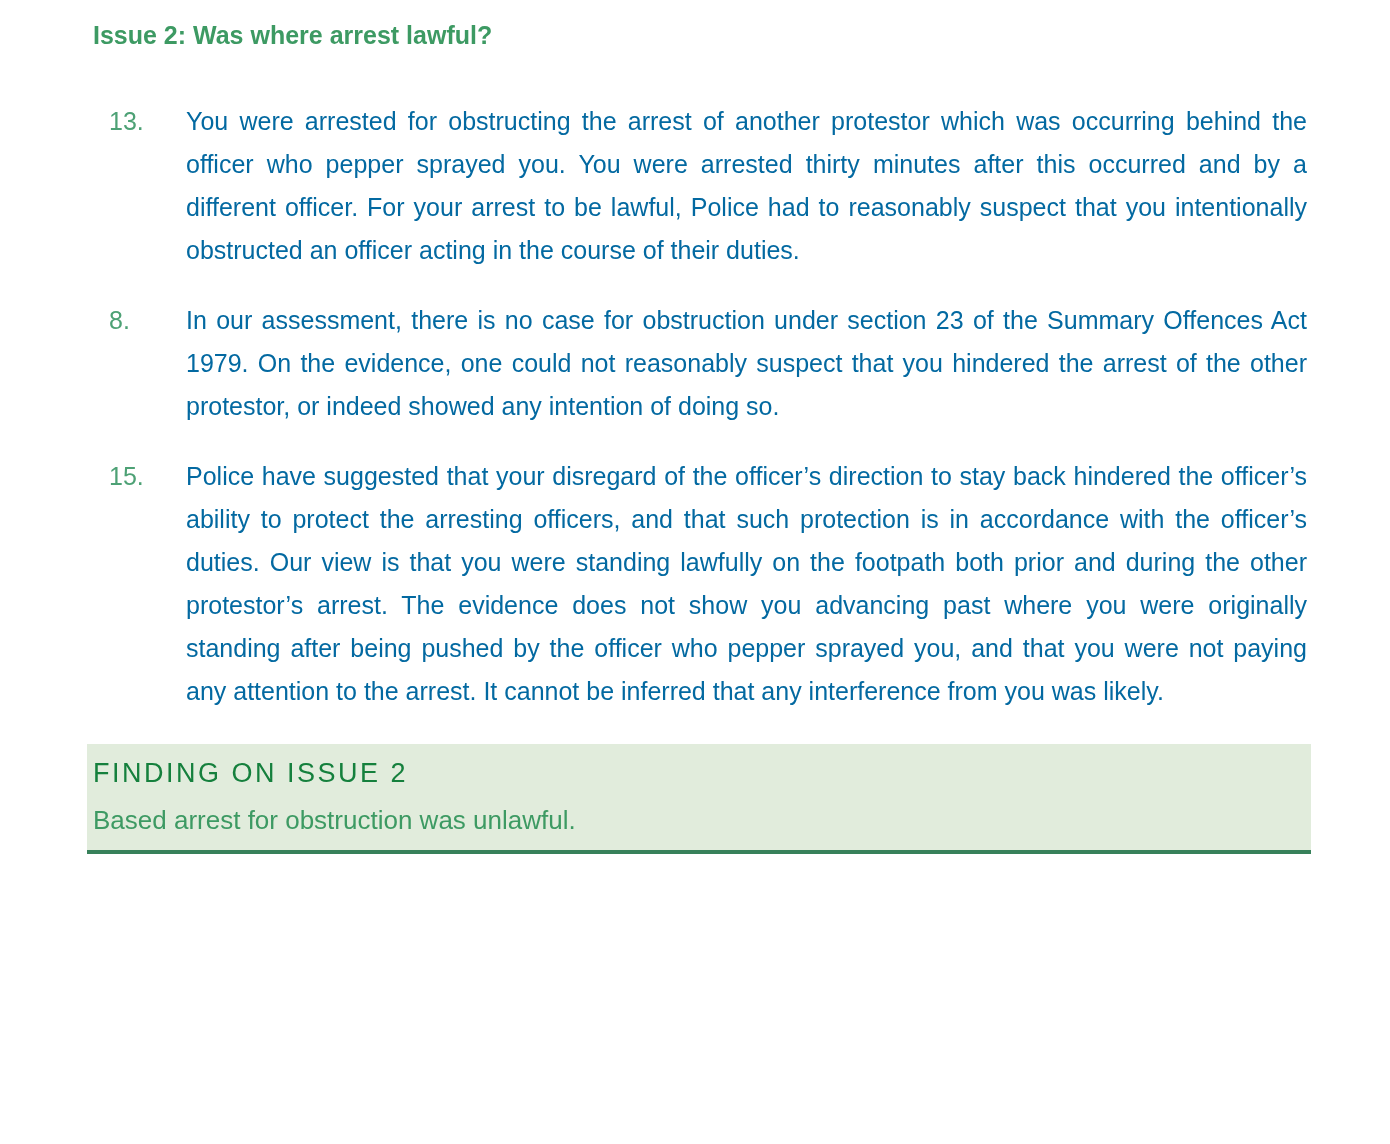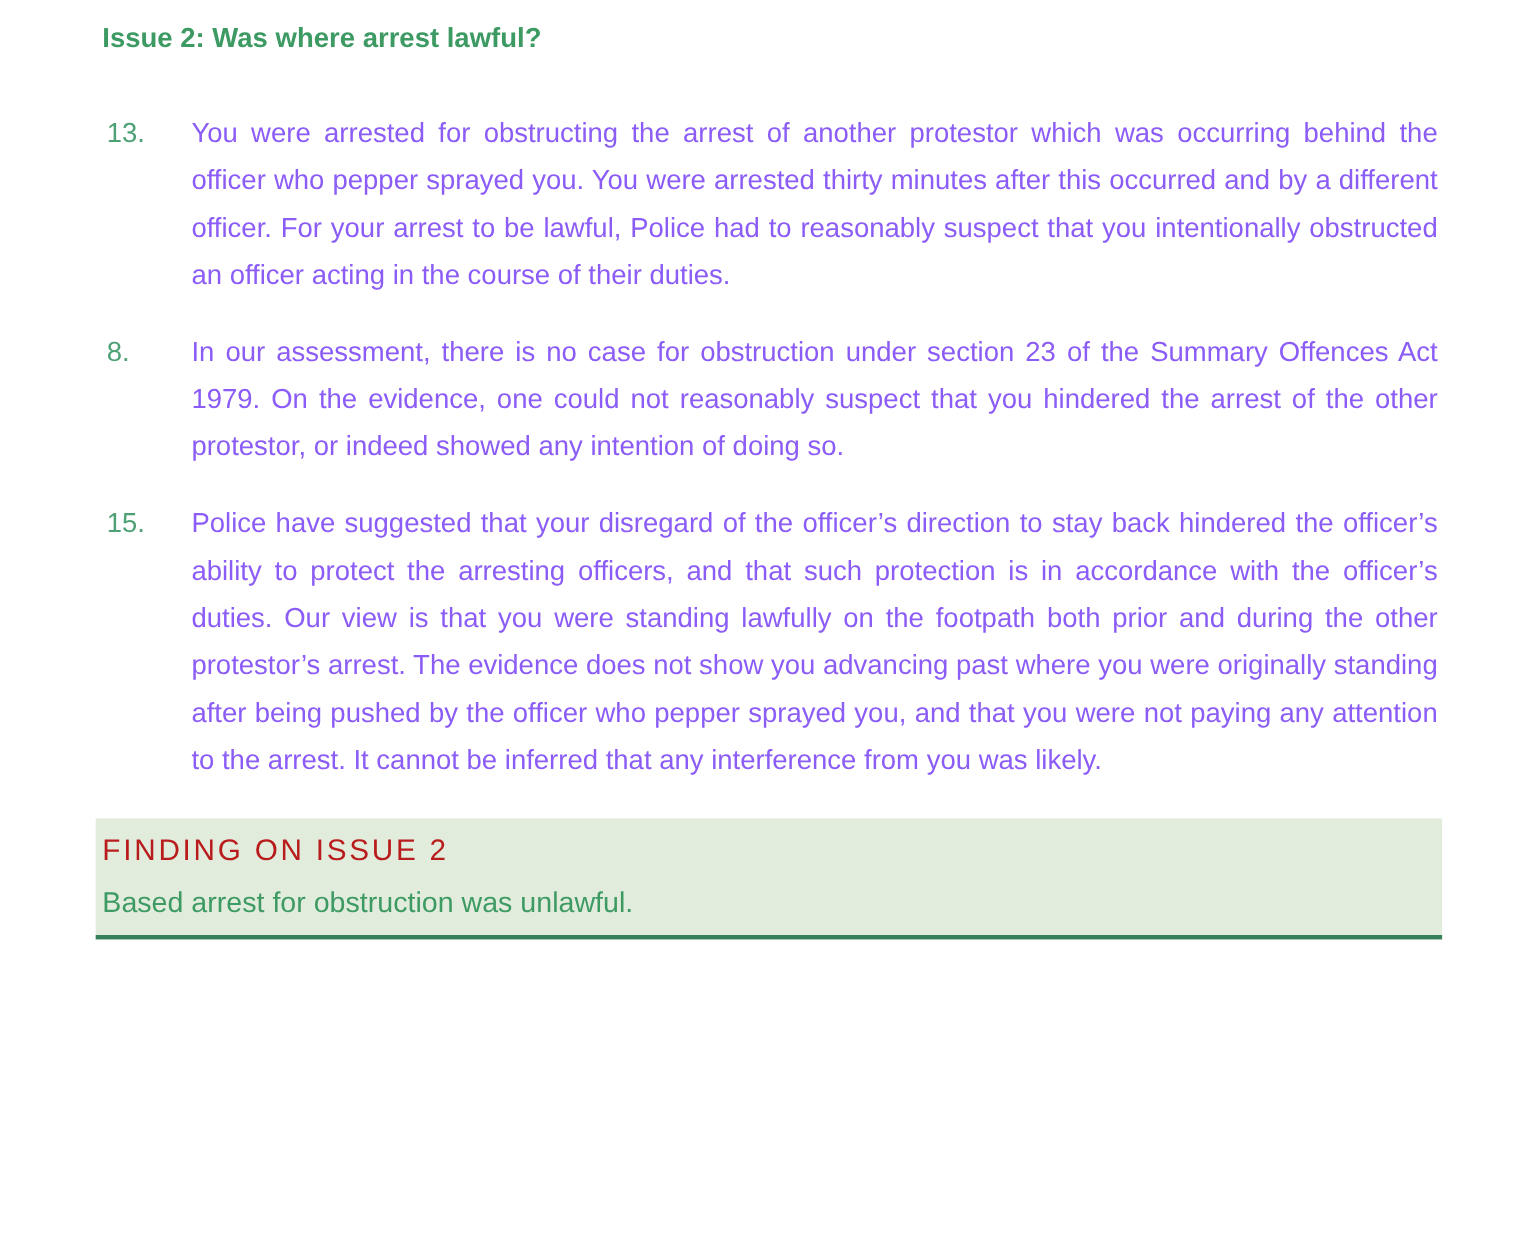--- a/index.html
+++ b/index.html
@@ -15,48 +15,48 @@
   }
   .issue-heading {
     margin: 0 0 50px 0;
     font-size: 25px;
     line-height: 30px;
     font-weight: 700;
     color: #3D9A63;
   }
   .para {
     display: flex;
-    margin: 0 0 27px 4px;
+    margin: 0 0 27px 16px;
     justify-content: flex-end;
   }
   .para-num {
     flex: 0 0 77px;
     font-size: 25px;
     line-height: 43px;
     color: #4DA175;
   }
   .para-text {
     flex: 1;
     margin: 0;
     font-size: 25px;
     line-height: 43px;
-    color: #8b5cf6;
+    color: #0369a1;
     text-align: justify;
   }
   .finding-box {
     margin: 31px -4px 0 -6px;
     background: #E1ECDC;
     border-bottom: 4px solid #37815A;
     padding: 12px 10px 14px 6px;
   }
   .finding-title {
     font-size: 27px;
     line-height: 34px;
     letter-spacing: 2.5px;
-    color: #b91c1c;
+    color: #15803d;
     margin: 0 0 14px 0;
   }
   .finding-text {
     font-size: 26px;
     line-height: 32px;
     color: #3D9A63;
     margin: 0;
   }
 </style>
 </head>

